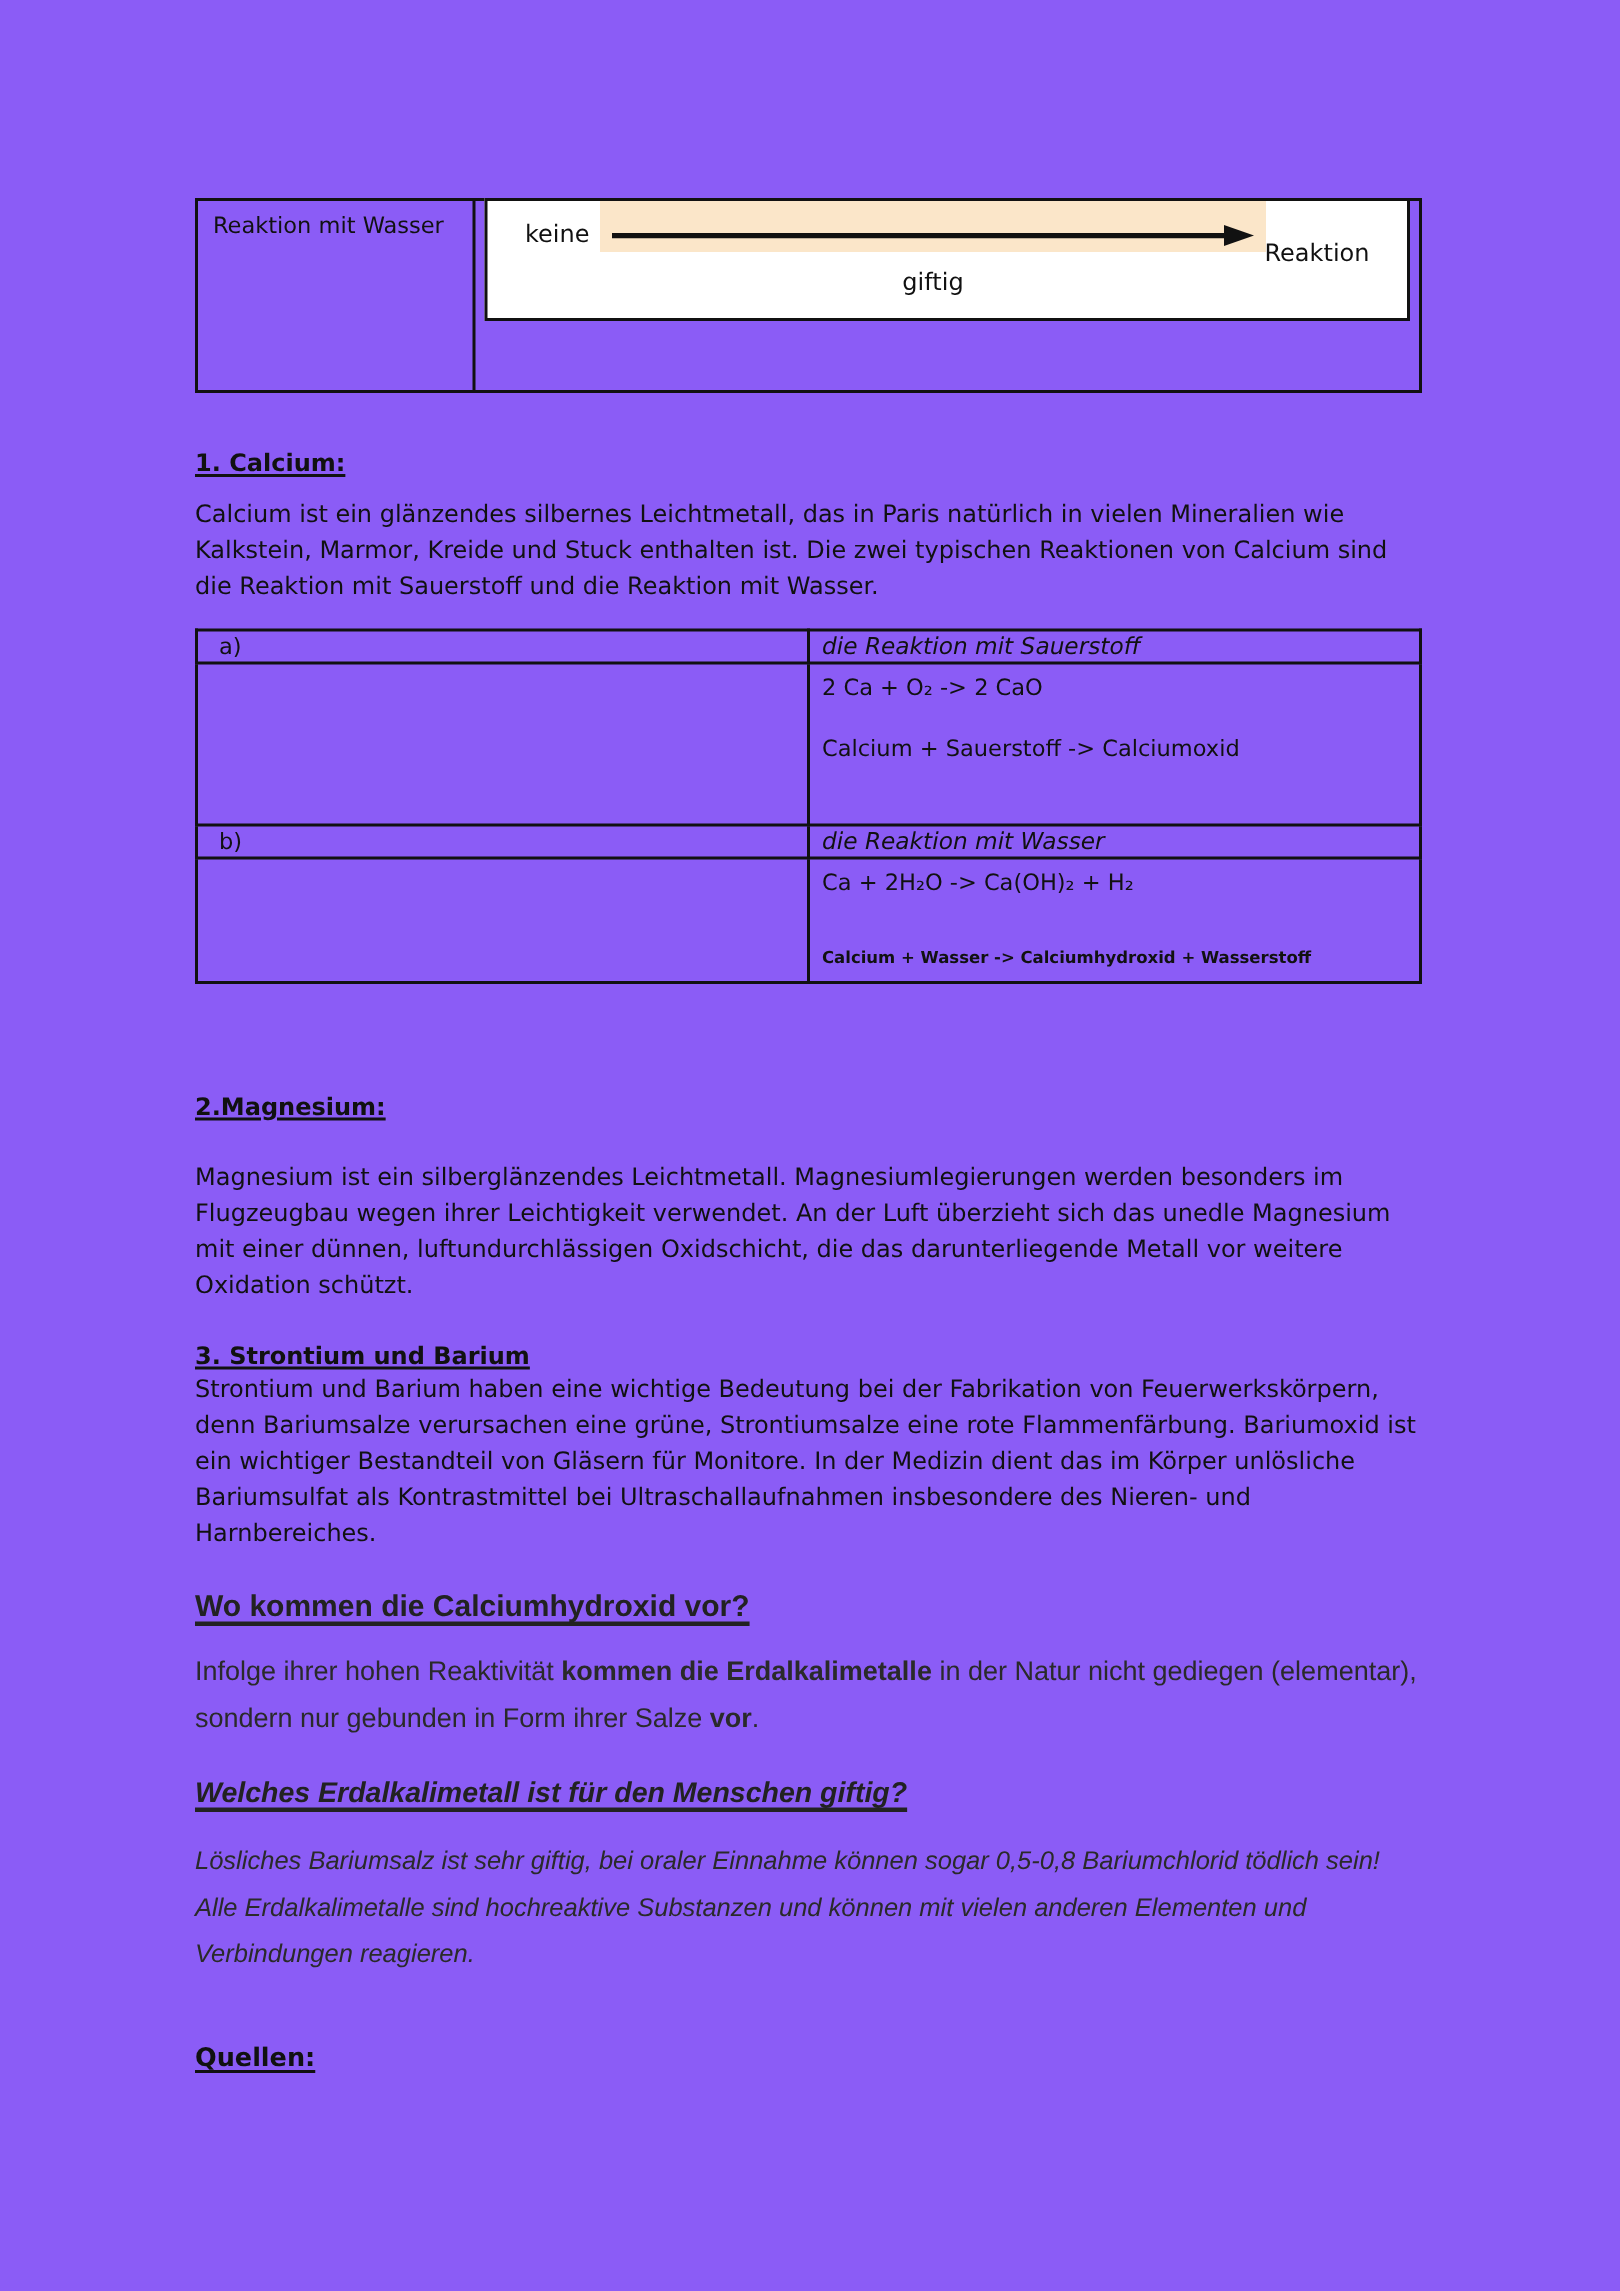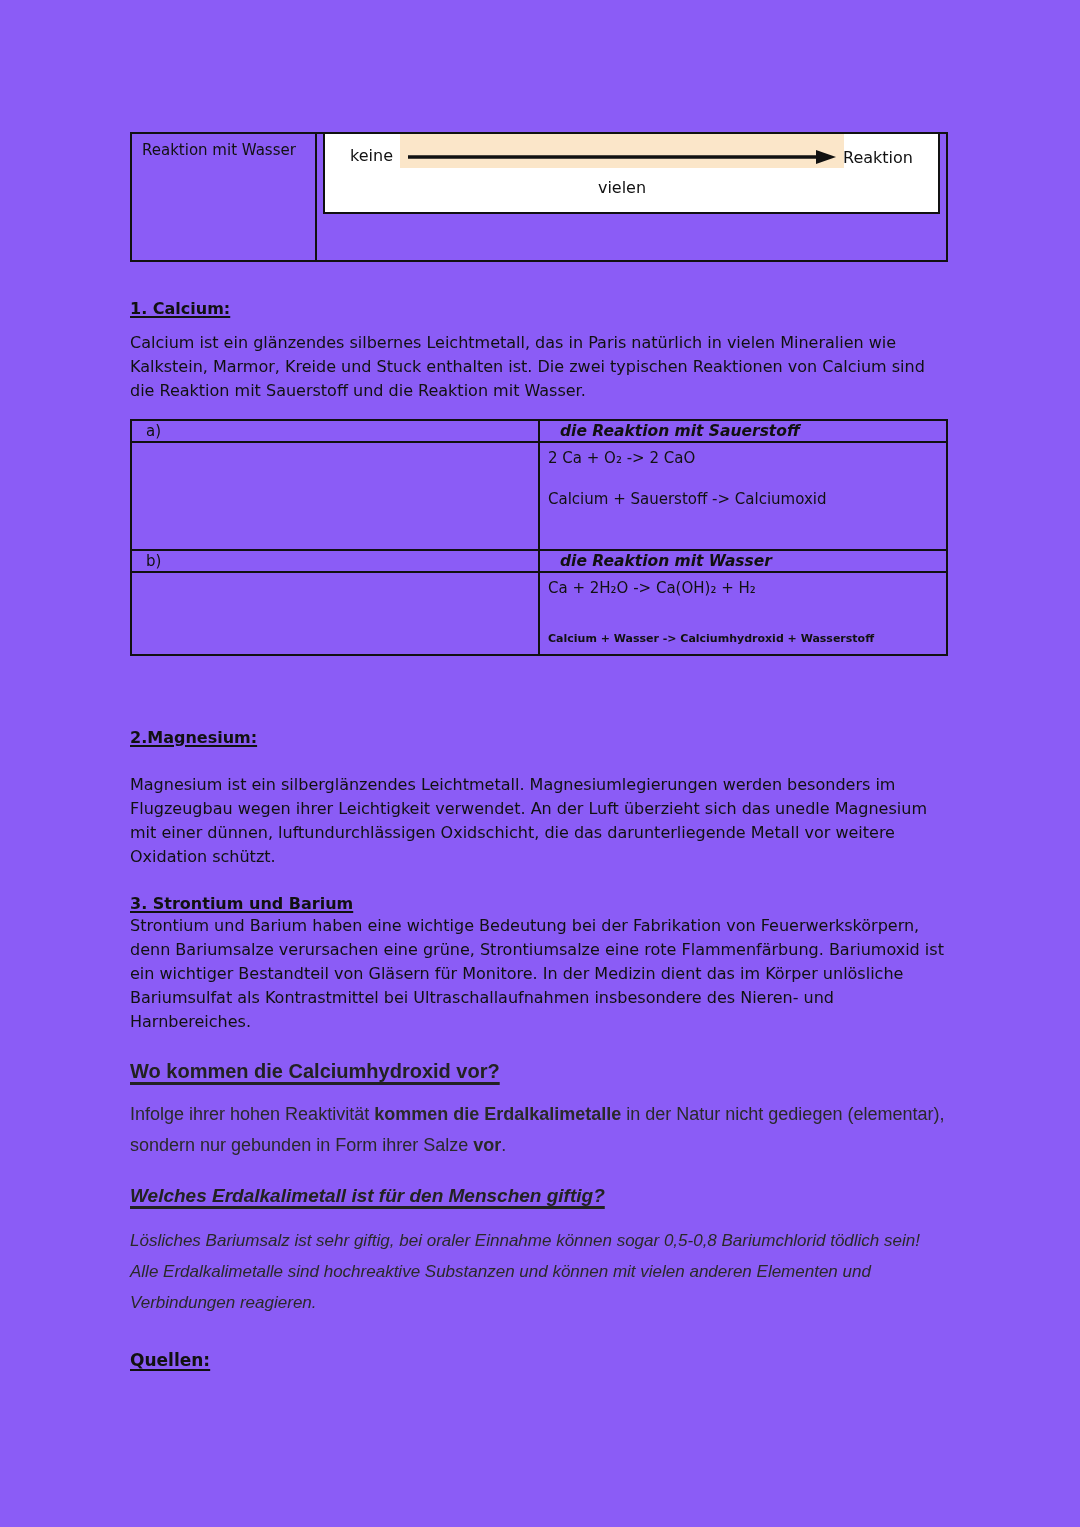--- a/index.html
+++ b/index.html
@@ -49,21 +49,21 @@
     background: #fbe6c9;
   }
   .scale-label {
     position: absolute;
     font-family: "DejaVu Sans", sans-serif;
     font-size: 16px;
     color: #111111;
     white-space: nowrap;
   }
   .keine    { left: 25px;  top: 12px; }
-  .reaktion { left: 518px; top: 14px; }
+  .reaktion { left: 518px; top: 25px; }
   .lebhaft  { left: 83px;  top: 44px; width: 428px; text-align: center; }
   .arrow-wrap { position: absolute; left: 83px; top: 14px; width: 428px; height: 18px; }
 
   
   .h-v {
     font-family: "DejaVu Sans", sans-serif;
     font-size: 16px;
     font-weight: bold;
     text-decoration: underline;
     text-decoration-thickness: 2px;
@@ -87,21 +87,21 @@
     border-collapse: collapse;
     width: 818px;
     table-layout: fixed;
   }
   .rx-table td {
     border: 2px solid #111111;
     vertical-align: top;
     font-family: "DejaVu Sans", sans-serif;
   }
   .lbl-cell { padding: 1px 4px 1px 14px; font-size: 15px; }
-  .ttl-cell { padding: 1px 4px 1px 20px; font-size: 15.5px; font-weight: bold; font-style: italic; }
+  .ttl-cell { padding: 1px 4px 1px 8px; font-size: 15.5px; font-weight: normal; font-style: italic; }
   .eq-cell  { padding: 5px 8px; }
   .eq { font-size: 15px; line-height: 21px; }
   .eq-gap { margin-top: 20px; }
   .word-eq-sm { font-size: 11px; margin-top: 29px; font-weight: bold; }
   .row-a-body td { height: 108px; }
   .row-b-body td { height: 62px; }
 
   
   .h-a {
     font-family: "Liberation Sans", sans-serif;
@@ -126,42 +126,42 @@
     font-size: 17px;
     font-weight: bold;
     text-decoration: underline;
     text-decoration-thickness: 2px;
     text-underline-offset: 3px;
   }
   .m-wo-h    { margin-top: 26px; }
   .m-infolge { margin-top: 16px; }
   .m-welches { margin-top: 24px; }
   .m-loes    { margin-top: 18px; }
-  .m-quellen { margin-top: 32px; }
+  .m-quellen { margin-top: 44px; }
 </style>
 </head>
 <body>
 
 <div class="page">
   <div class="content">
 
     <div class="water-table">
       <div class="wt-left">Reaktion mit Wasser</div>
       <div class="wt-right">
         <div class="scale-box">
           <div class="band"></div>
           <span class="scale-label keine">keine</span>
           <span class="arrow-wrap">
             <svg width="428" height="18" viewBox="0 0 428 18">
               <line x1="0" y1="9" x2="410" y2="9" stroke="#111111" stroke-width="3.5"></line>
               <polygon points="408,2 428,9 408,16" fill="#111111"></polygon>
             </svg>
           </span>
           <span class="scale-label reaktion">Reaktion</span>
-          <div class="scale-label lebhaft">vielen</div>
+          <div class="scale-label lebhaft">giftig</div>
         </div>
       </div>
     </div>
 
     <div class="h-v m-calcium-h">1. Calcium:</div>
     <div class="p-v m-calcium-p">Calcium ist ein glänzendes silbernes Leichtmetall, das in Paris natürlich in vielen Mineralien wie Kalkstein, Marmor, Kreide und Stuck enthalten ist. Die zwei typischen Reaktionen von Calcium sind die Reaktion mit Sauerstoff und die Reaktion mit Wasser.</div>
 
     <table class="rx-table">
       <tbody>
           <tr>

